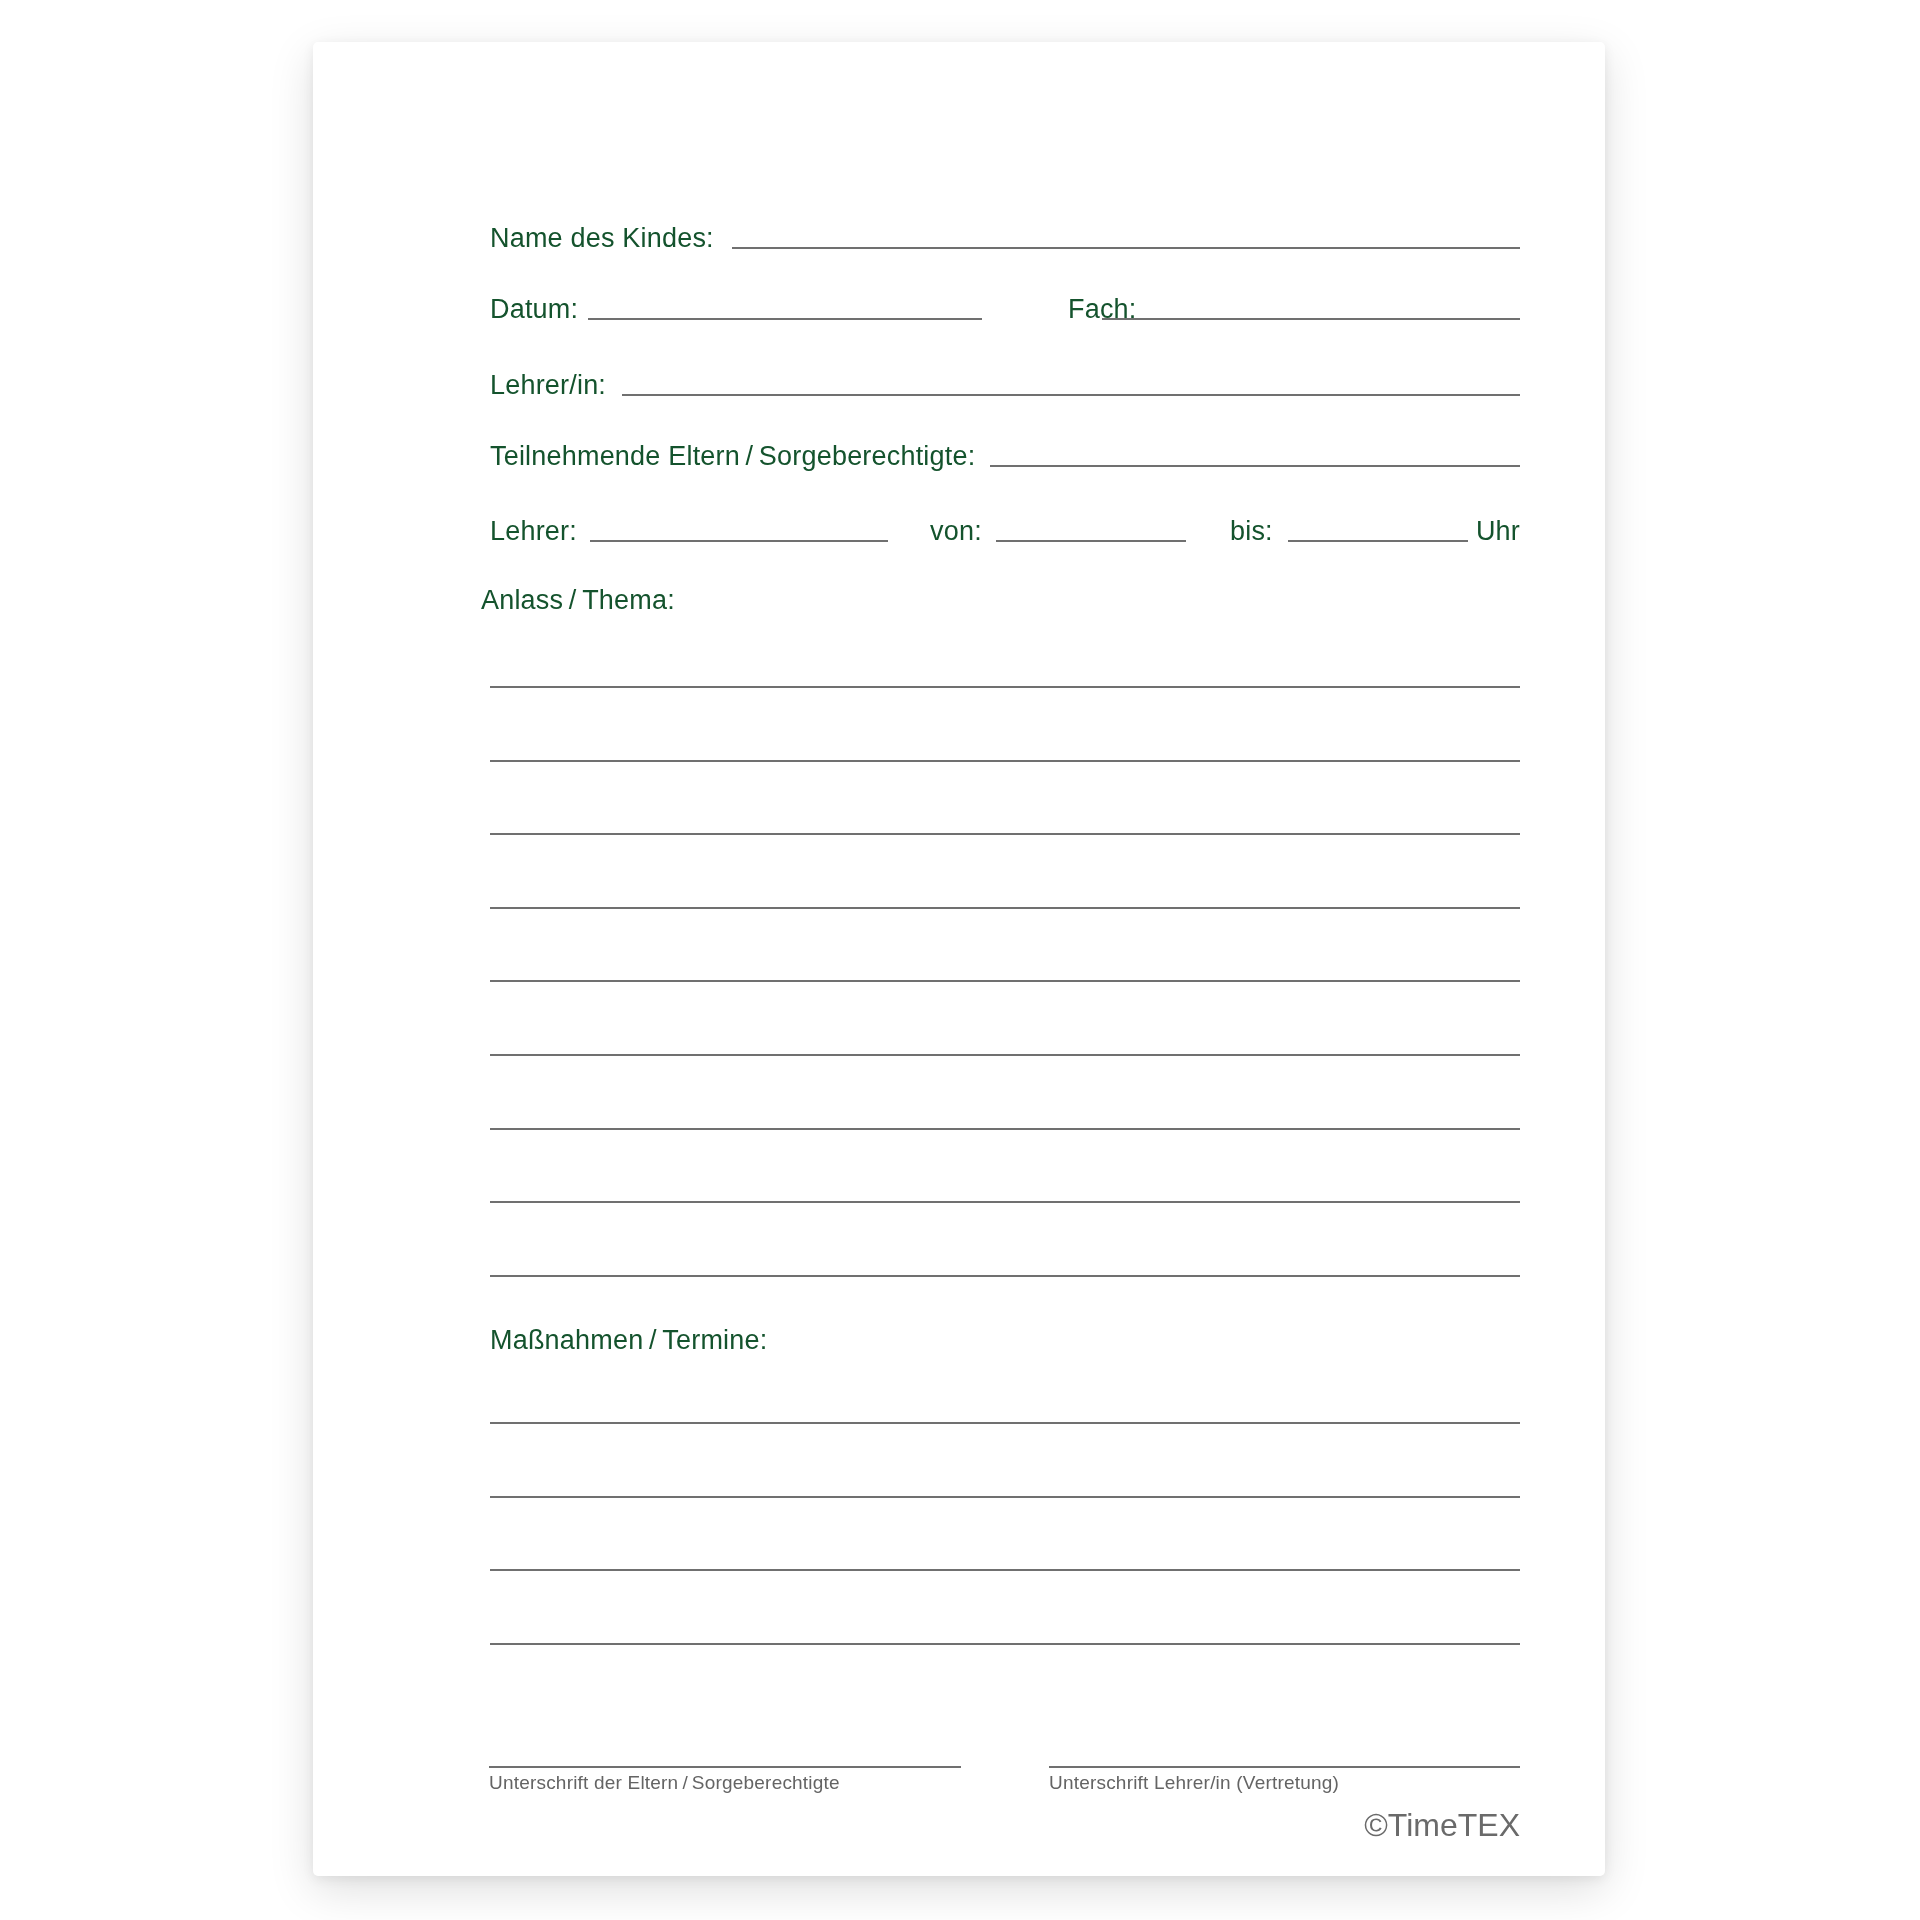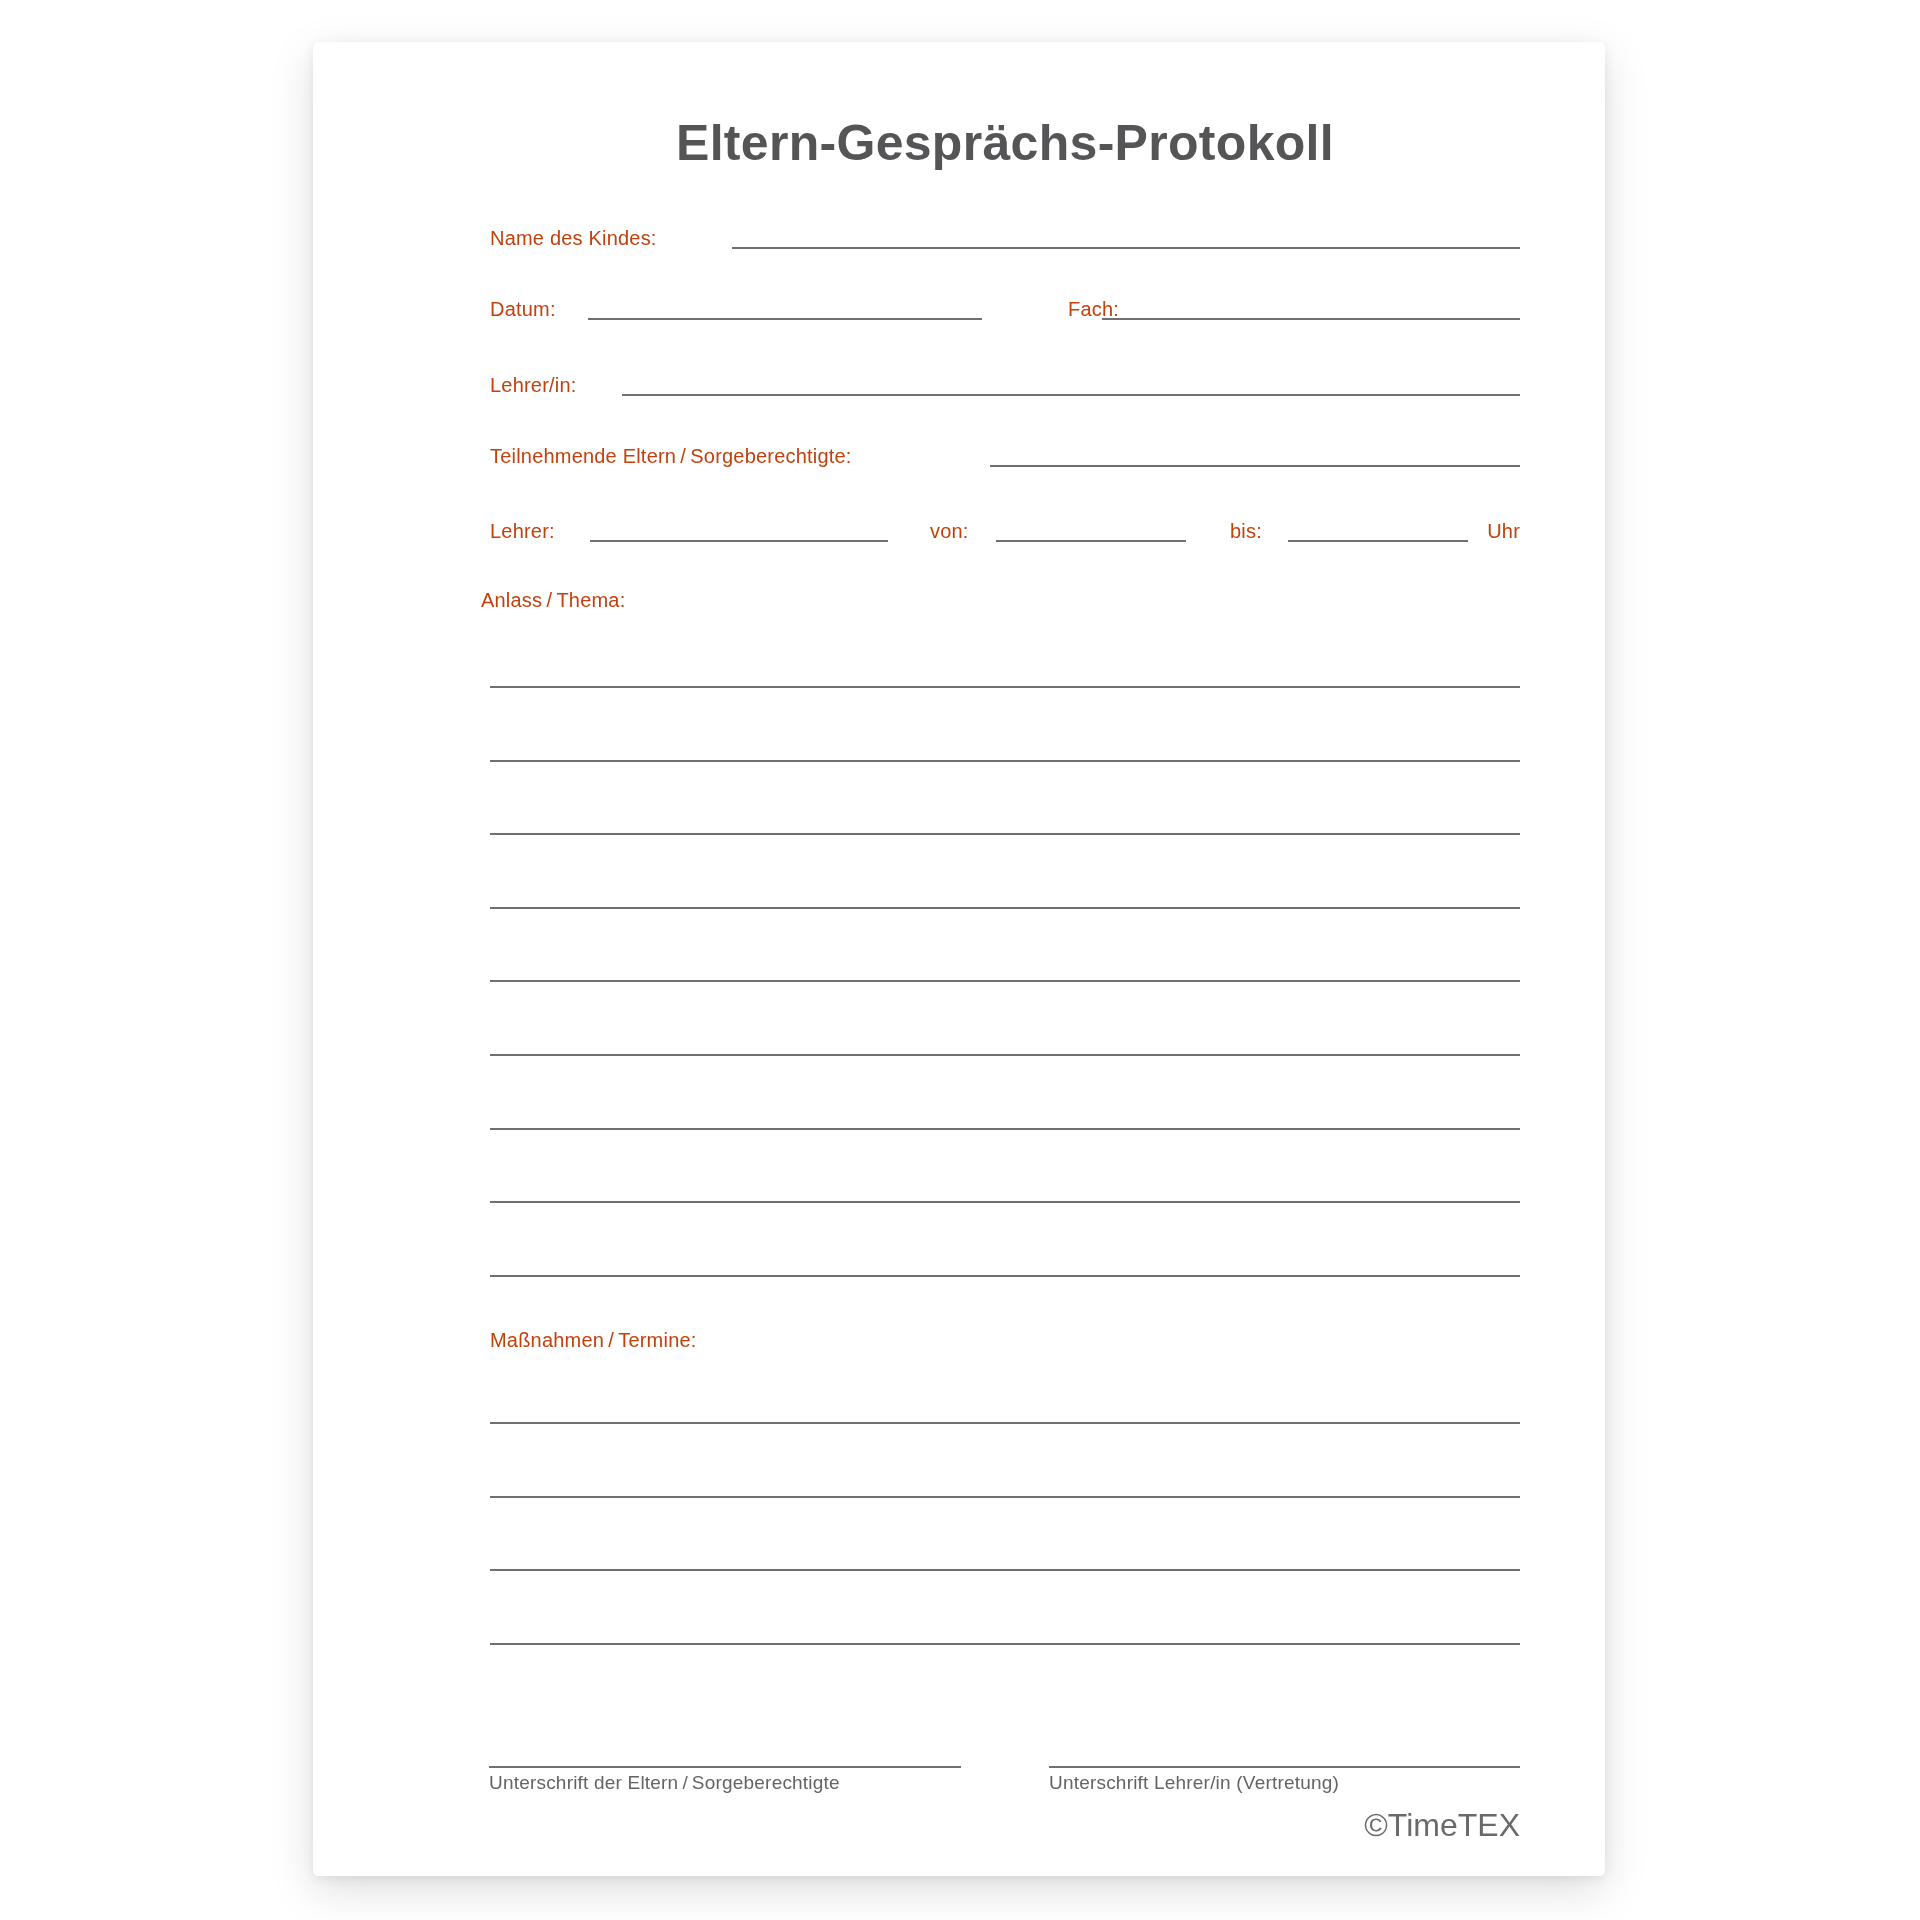--- a/index.html
+++ b/index.html
@@ -35,23 +35,23 @@
     text-align: center;
     font-size: 50px;
     line-height: 58px;
     font-weight: bold;
     color: #555558;
     letter-spacing: 0.3px;
     white-space: nowrap;
   }
   .label {
     position: absolute;
-    font-size: 20px;
+    font-size: 27px;
     line-height: 27px;
-    color: #c2410c;
+    color: #14532d;
     white-space: nowrap;
     letter-spacing: 0.2px;
   }
   .rule {
     position: absolute;
     height: 0;
     border-top: 2px solid #707070;
   }
   .rule.wide { left: 177px; width: 1030px; }
   .sig-label {
@@ -71,21 +71,20 @@
     color: #6a6a6a;
     white-space: nowrap;
   }
 </style>
 </head>
 <body>
 
 <div class="stage">
   <div class="page">
 
-    <div class="doc-title">Eltern-Gesprächs-Protokoll</div>
 
     <div class="label" style="left:177px; top:183px">Name des Kindes:</div>
     <div class="rule" style="left:419px; top:205px; width:788px"></div>
 
     <div class="label" style="left:177px; top:254px">Datum:</div>
     <div class="rule" style="left:275px; top:276px; width:394px"></div>
     <div class="label" style="left:755px; top:254px">Fach:</div>
     <div class="rule" style="left:789px; top:276px; width:418px"></div>
 
     <div class="label" style="left:177px; top:330px">Lehrer/in:</div>

